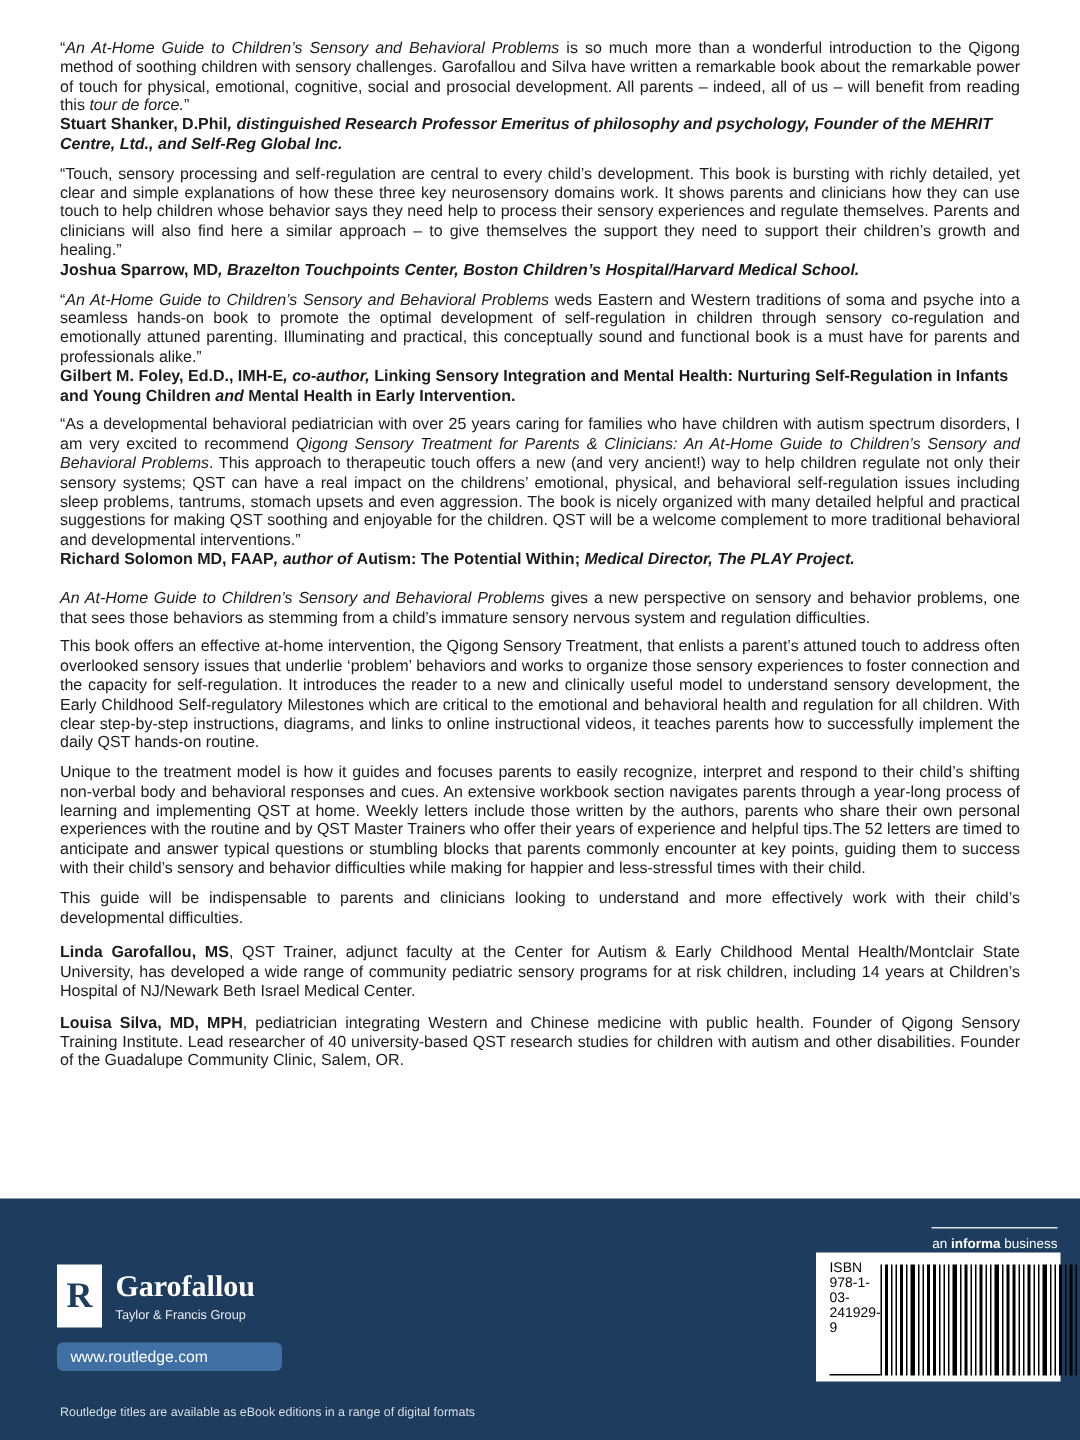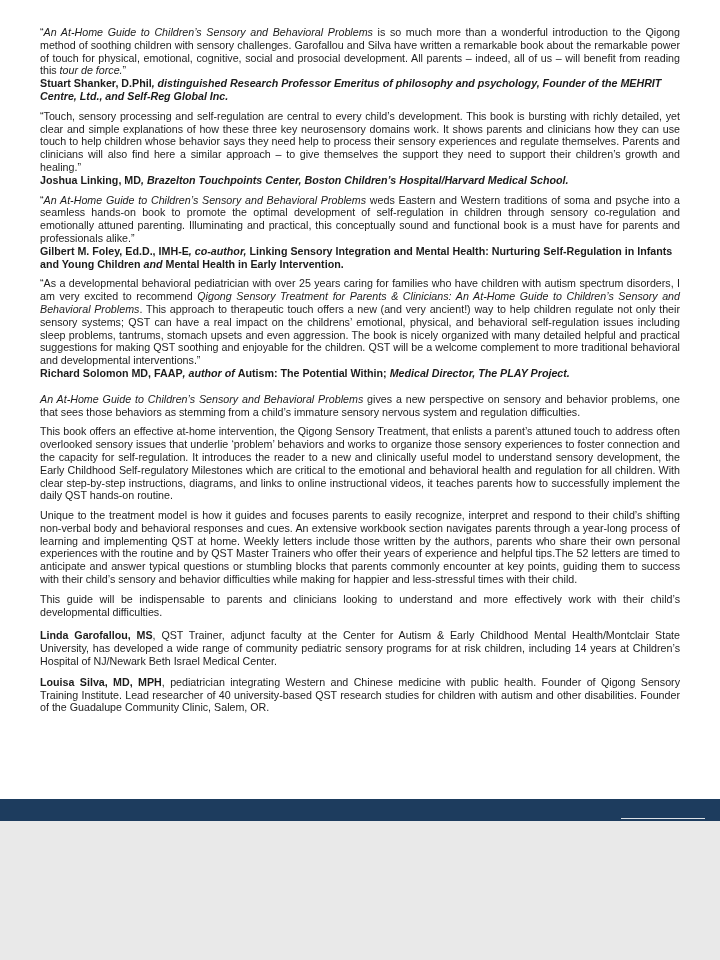--- a/index.html
+++ b/index.html
@@ -1,18 +1,18 @@
 <!DOCTYPE html>
 <html><head>
 <meta charset="utf-8">
 <style>
   * { margin:0; padding:0; box-sizing:border-box; }
   html,body { background:#e9e9e9; }
   .cover {
-    position:relative; width:720px; height:821px; margin:0 auto;
+    position:relative; width:720px; height:960px; margin:0 auto;
     background:#ffffff; overflow:hidden;
     font-family:"Liberation Sans", sans-serif; color:#1c1c1c;
   }
   .content {
     position:absolute; top:0; left:0; width:720px; height:771px;
     padding:26px 40px 0 40px; overflow:hidden;
   }
   .rich { font-size:10.7px; line-height:12.8px; text-align:justify; }
   .seg-n { font-style:normal; font-weight:normal; }
   .seg-i { font-style:italic; }
@@ -73,21 +73,21 @@
 
   <main class="content">
 
     <section class="quotes">
       <div class="quote-block">
         <p class="rich quote-text"><span class="seg-n">“</span><span class="seg-i">An At-Home Guide to Children’s Sensory and Behavioral Problems</span><span class="seg-n"> is so much more than a wonderful introduction to the Qigong method of soothing children with sensory challenges. Garofallou and Silva have written a remarkable book about the remarkable power of touch for physical, emotional, cognitive, social and prosocial development. All parents – indeed, all of us – will benefit from reading this </span><span class="seg-i">tour de force.</span><span class="seg-n">”</span></p>
         <p class="rich attribution"><span class="seg-b">Stuart Shanker, D.Phil</span><span class="seg-bi">, distinguished Research Professor Emeritus of philosophy and psychology, Founder of the MEHRIT Centre, Ltd., and Self-Reg Global Inc.</span></p>
       </div>
       <div class="quote-block">
         <p class="rich quote-text"><span class="seg-n">“Touch, sensory processing and self-regulation are central to every child’s development. This book is bursting with richly detailed, yet clear and simple explanations of how these three key neurosensory domains work. It shows parents and clinicians how they can use touch to help children whose behavior says they need help to process their sensory experiences and regulate themselves. Parents and clinicians will also find here a similar approach – to give themselves the support they need to support their children’s growth and healing.”</span></p>
-        <p class="rich attribution"><span class="seg-b">Joshua Linking, MD</span><span class="seg-bi">, Brazelton Touchpoints Center, Boston Children’s Hospital/Harvard Medical School.</span></p>
+        <p class="rich attribution"><span class="seg-b">Joshua Sparrow, MD</span><span class="seg-bi">, Brazelton Touchpoints Center, Boston Children’s Hospital/Harvard Medical School.</span></p>
       </div>
       <div class="quote-block">
         <p class="rich quote-text"><span class="seg-n">“</span><span class="seg-i">An At-Home Guide to Children’s Sensory and Behavioral Problems</span><span class="seg-n"> weds Eastern and Western traditions of soma and psyche into a seamless hands-on book to promote the optimal development of self-regulation in children through sensory co-regulation and emotionally attuned parenting. Illuminating and practical, this conceptually sound and functional book is a must have for parents and professionals alike.”</span></p>
         <p class="rich attribution"><span class="seg-b">Gilbert M. Foley, Ed.D., IMH-E</span><span class="seg-bi">, co-author, </span><span class="seg-b">Linking Sensory Integration and Mental Health: Nurturing Self-Regulation in Infants and Young Children</span><span class="seg-bi"> and </span><span class="seg-b">Mental Health in Early Intervention.</span></p>
       </div>
       <div class="quote-block">
         <p class="rich quote-text"><span class="seg-n">“As a developmental behavioral pediatrician with over 25 years caring for families who have children with autism spectrum disorders, I am very excited to recommend </span><span class="seg-i">Qigong Sensory Treatment for Parents &amp; Clinicians: An At-Home Guide to Children’s Sensory and Behavioral Problems</span><span class="seg-n">. This approach to therapeutic touch offers a new (and very ancient!) way to help children regulate not only their sensory systems; QST can have a real impact on the childrens’ emotional, physical, and behavioral self-regulation issues including sleep problems, tantrums, stomach upsets and even aggression. The book is nicely organized with many detailed helpful and practical suggestions for making QST soothing and enjoyable for the children. QST will be a welcome complement to more traditional behavioral and developmental interventions.”</span></p>
         <p class="rich attribution"><span class="seg-b">Richard Solomon MD, FAAP</span><span class="seg-bi">, author of </span><span class="seg-b">Autism: The Potential Within;</span><span class="seg-bi"> Medical Director, The PLAY Project.</span></p>
       </div>
     </section>

